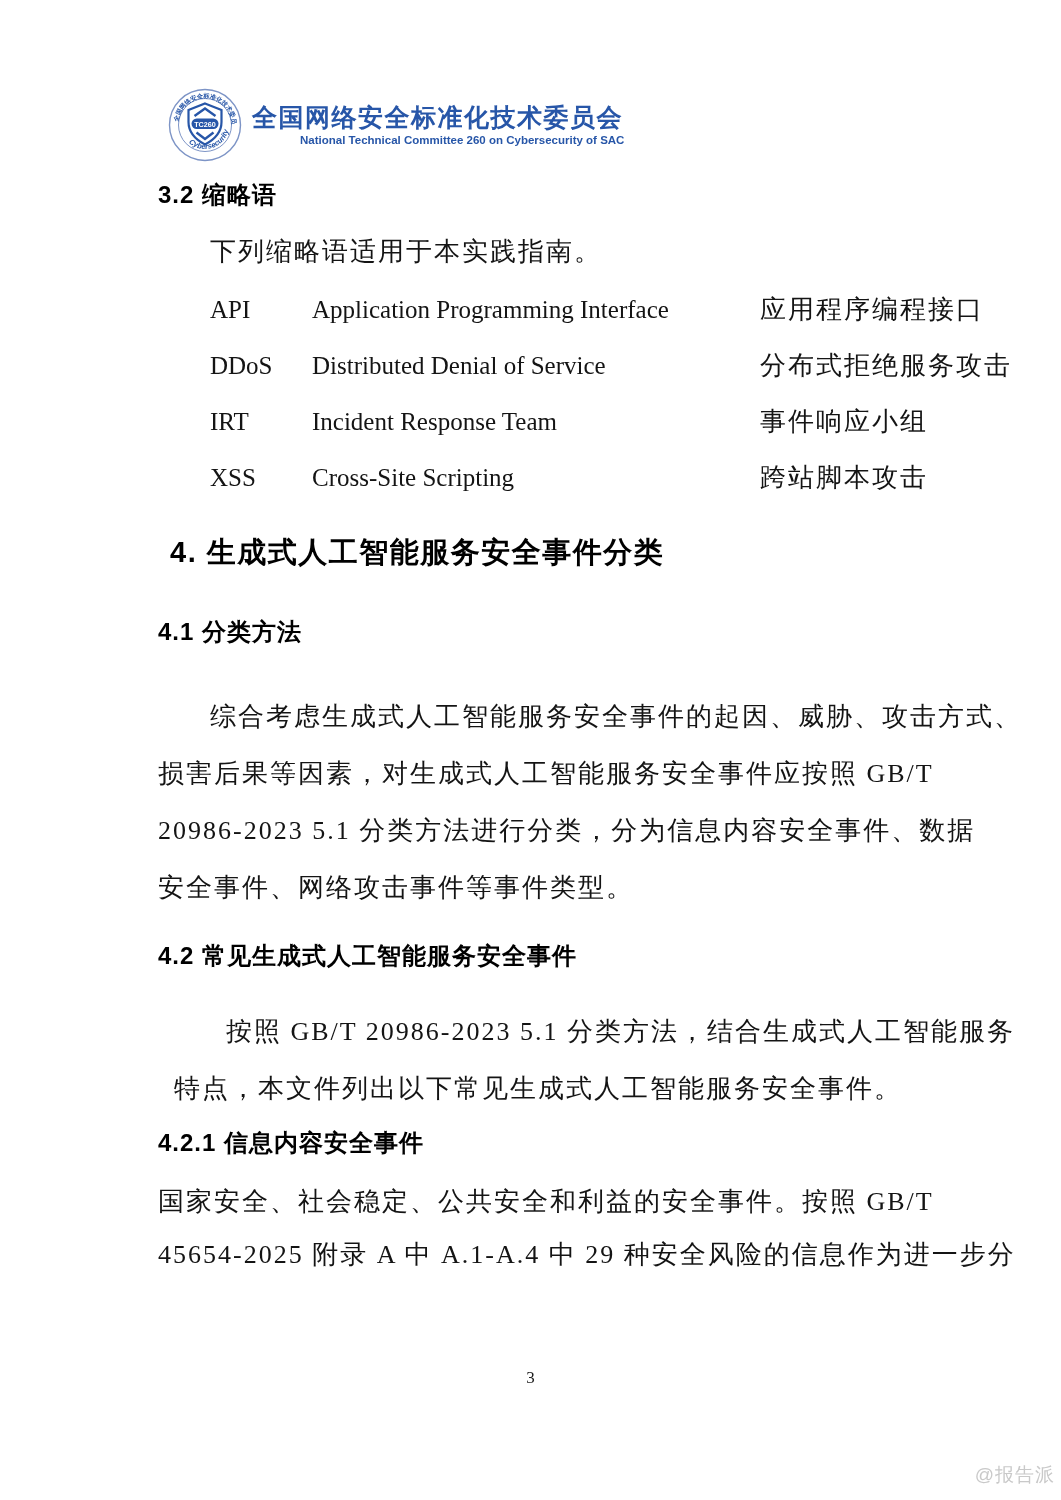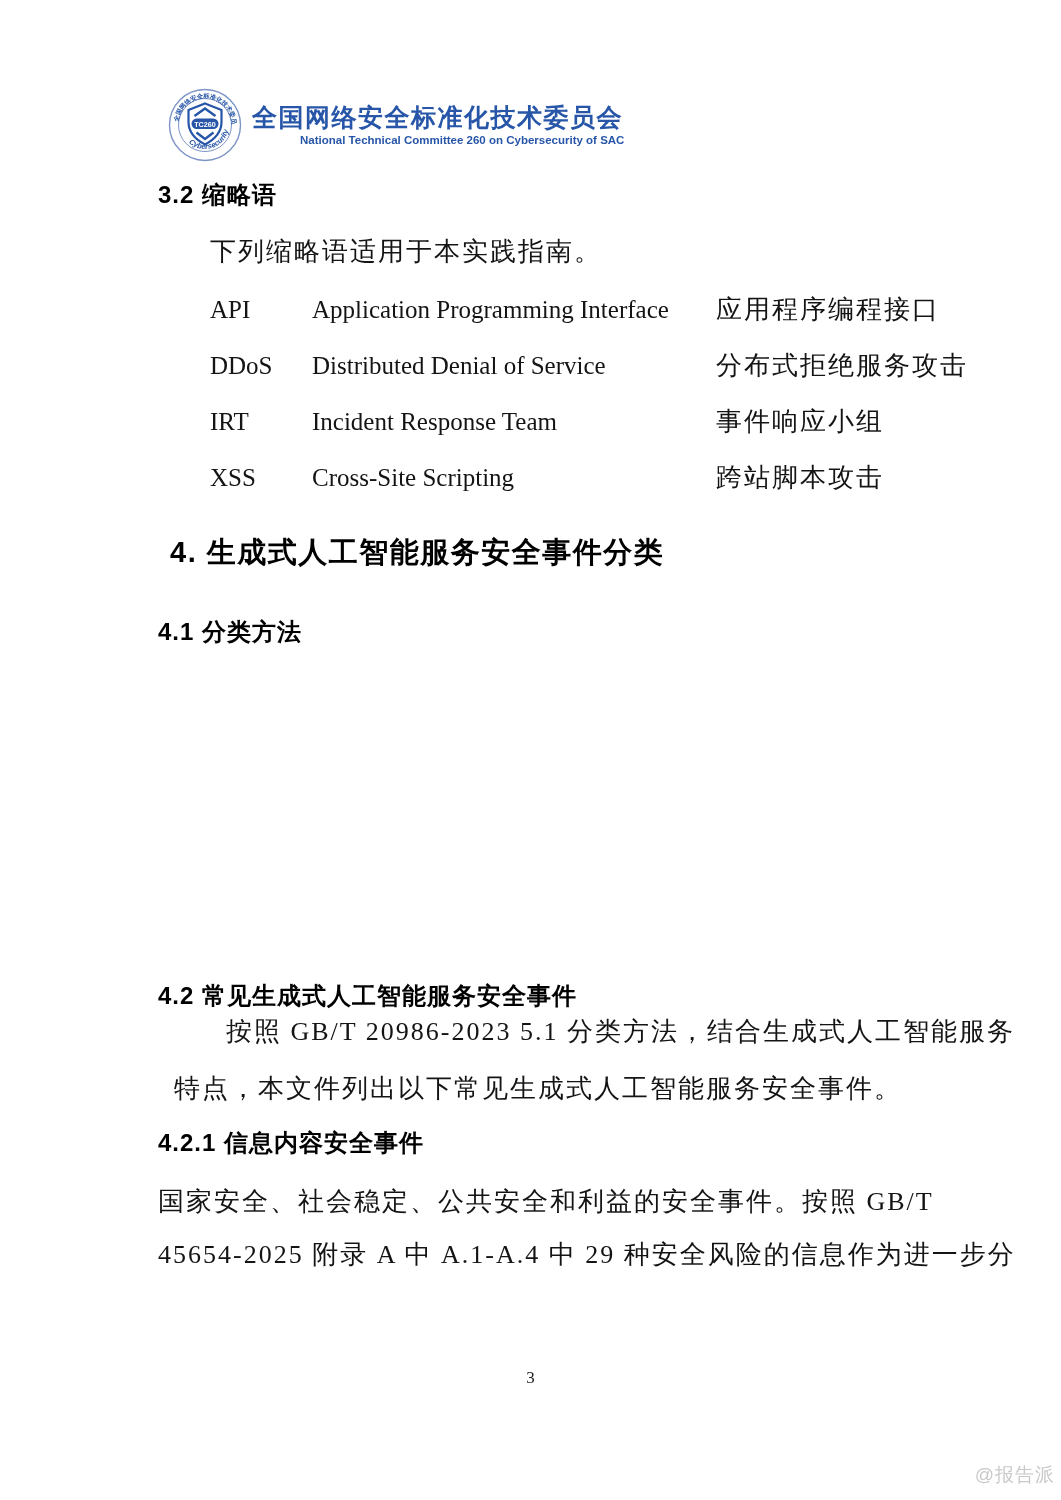--- a/index.html
+++ b/index.html
@@ -43,21 +43,21 @@
   .para .ln{height:57px;line-height:57px;letter-spacing:2px;white-space:nowrap;}
   .para .ln.indent{padding-left:52px;}
   .para.tight .ln{height:53px;line-height:53px;}
   
   .abbr-table{
     position:absolute;top:282px;left:210px;
     display:grid;grid-template-columns:102px 404px auto;
     font-size:25px;color:#141414;
   }
   .abbr-table .cell{height:56px;line-height:56px;white-space:nowrap;}
-  .abbr-table .zh{font-size:26px;letter-spacing:2px;}
+  .abbr-table .zh{font-size:26px;letter-spacing:2px;margin-left:44px;}
   
   .page-num{
     position:absolute;top:1368px;left:0;width:100%;
     text-align:center;font-size:17px;color:#222;
   }
   .watermark{
     position:absolute;right:6px;bottom:12px;
     font-size:19px;color:#c9c9c9;letter-spacing:1px;
     font-family:"Liberation Sans","DejaVu Sans",sans-serif;
   }
@@ -112,22 +112,28 @@
 
     <div class="cell">XSS</div>
     <div class="cell">Cross-Site Scripting</div>
     <div class="cell zh">跨站脚本攻击</div>
   </div>
 
   <div class="hd hd-1" style="top:534px;">4. 生成式人工智能服务安全事件分类</div>
 
   <div class="hd hd-2" style="top:617px;">4.1 分类方法</div>
 
+  <div class="para" style="top:688px;">
+    <div class="ln indent">综合考虑生成式人工智能服务安全事件的起因、威胁、攻击方式、</div>
+    <div class="ln">损害后果等因素，对生成式人工智能服务安全事件应按照 GB/T</div>
+    <div class="ln">20986-2023 5.1 分类方法进行分类，分为信息内容安全事件、数据</div>
+    <div class="ln">安全事件、网络攻击事件等事件类型。</div>
+  </div>
 
-  <div class="hd hd-2" style="top:981px;text-align:right;">4.2 常见生成式人工智能服务安全事件</div>
+  <div class="hd hd-2" style="top:941px;text-align:right;">4.2 常见生成式人工智能服务安全事件</div>
 
   <div class="para" style="top:1003px;margin-left:16px;">
     <div class="ln indent">按照 GB/T 20986-2023 5.1 分类方法，结合生成式人工智能服务</div>
     <div class="ln">特点，本文件列出以下常见生成式人工智能服务安全事件。</div>
   </div>
 
   <div class="hd hd-2" style="top:1128px;">4.2.1 信息内容安全事件</div>
 
   <div class="para tight" style="top:1175px;">
     <div class="ln">国家安全、社会稳定、公共安全和利益的安全事件。按照 GB/T</div>

